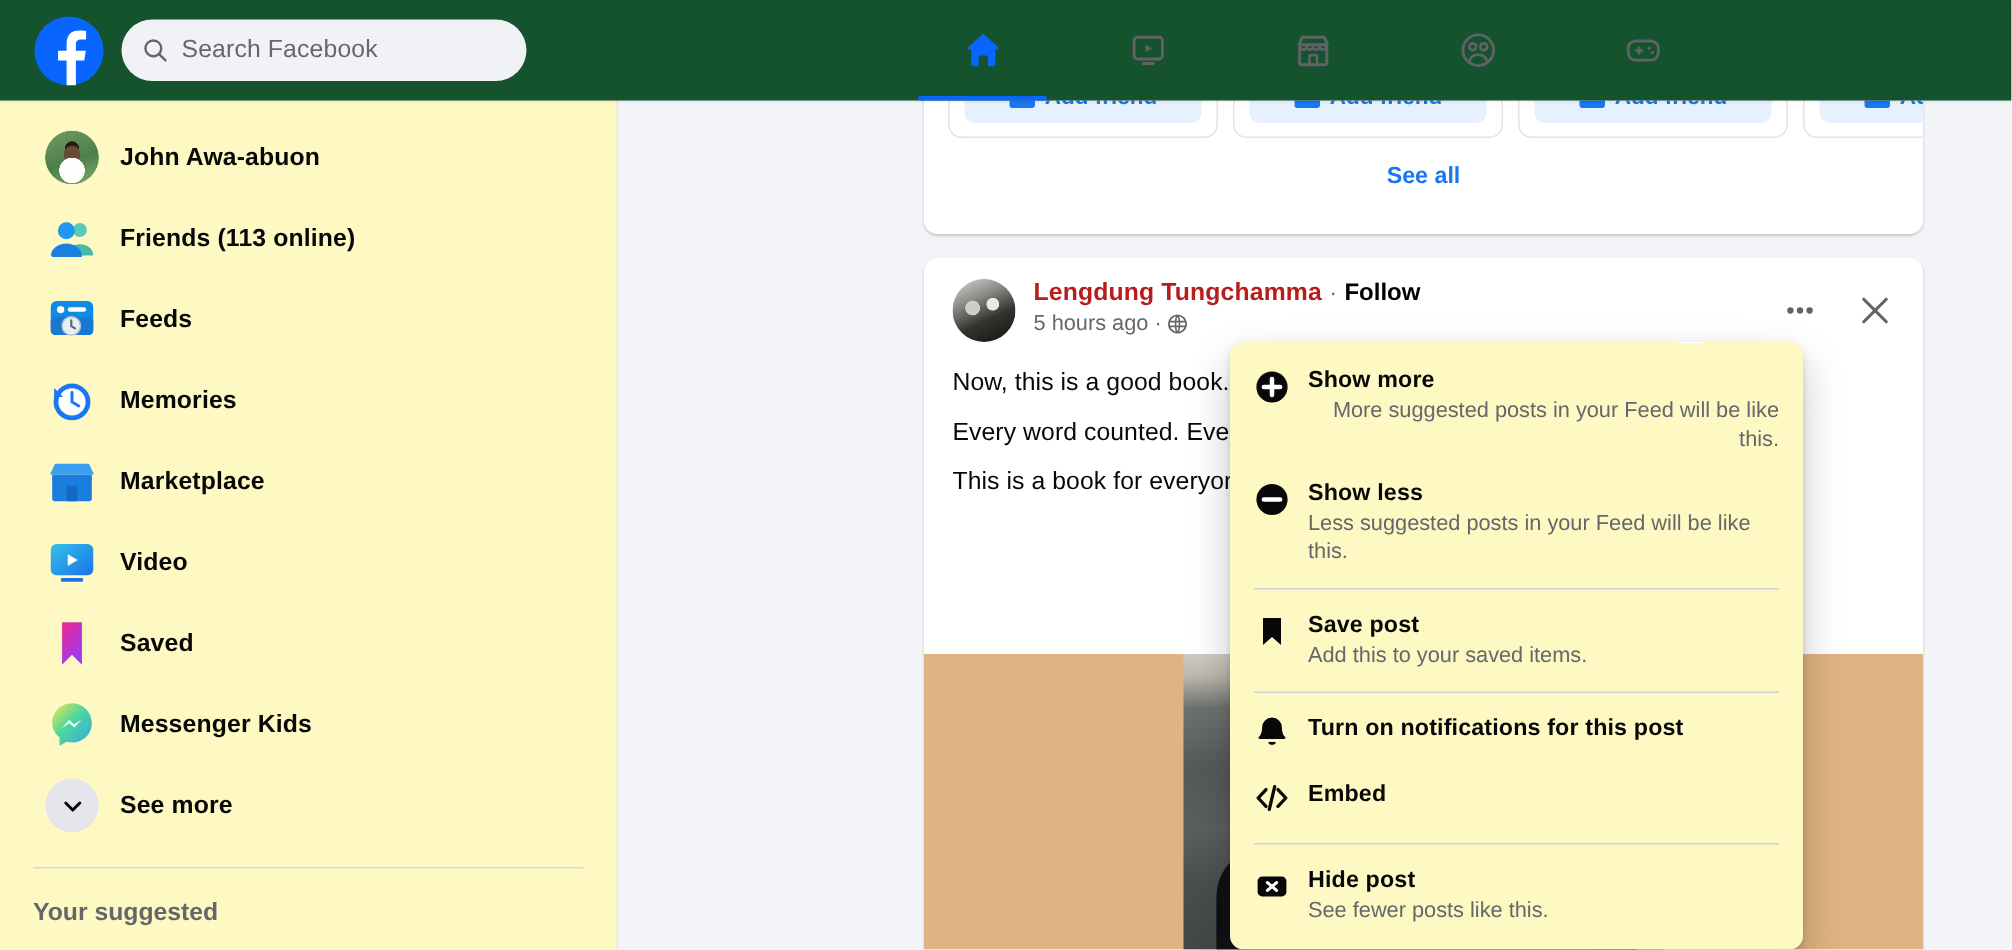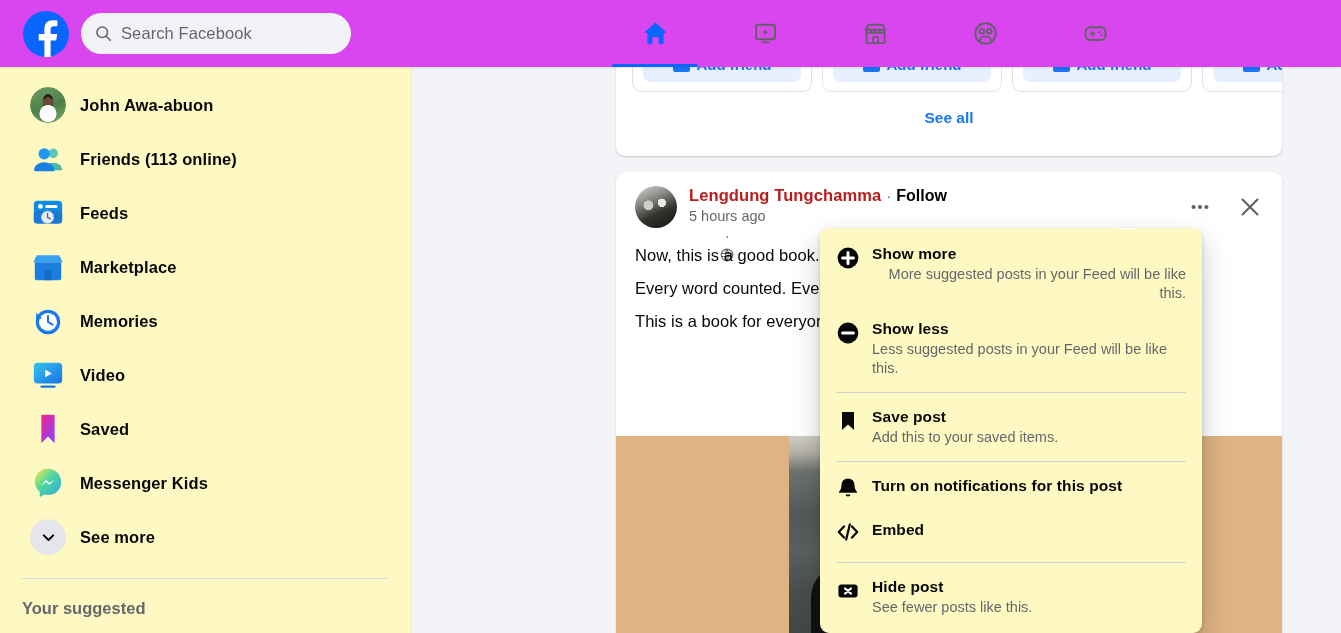--- a/index.html
+++ b/index.html
@@ -8,21 +8,21 @@
     overflow: hidden;
     font-family: "Liberation Sans", sans-serif;
     background: #f2f4f7;
     color: #050505;
   }
   #app { position: relative; width: 1341px; height: 633px; }
 
   
   .topbar {
     position: absolute; top: 0; left: 0; width: 1341px; height: 67px;
-    background: #d946ef;
+    background: #14532d;
     display: flex; align-items: center;
     z-index: 40;
     box-shadow: 0 1px 2px rgba(0,0,0,0.10);
   }
   .fb-logo {
     margin-left: 23px;
     width: 46px; height: 46px; border-radius: 50%;
     background: #0866ff;
     display: flex; align-items: flex-end; justify-content: center;
     flex: none;
@@ -164,21 +164,21 @@
       radial-gradient(circle at 32% 46%, #cfcdc8 0 13%, rgba(0,0,0,0) 14%),
       linear-gradient(155deg,#d9d7d2 0%, #8e8c88 32%, #35332f 62%, #131211 100%);
   }
   .post-name-row { position:absolute; left: 54px; top: 0; display:flex; align-items:center; }
   .post-name { font-size: 16.5px; font-weight: 700; color: #b91c1c; letter-spacing:.1px;}
   .post-dot { font-size: 15px; color:#65676b; margin: 0 5px;}
   .post-follow { font-size: 16px; font-weight: 700; color: #000000; }
   .post-meta {
     position: absolute; left: 54px; top: 22px;
     display:flex; align-items:center; gap: 4px;
-    font-size: 14.5px; color: #65676b; flex-direction: column;
+    font-size: 14.5px; color: #65676b;
   }
   .post-actions { position: absolute; right: 0; top: 3px; display:flex; align-items:center; gap: 14px;}
   .rnd-btn {
     width: 36px; height: 36px; border-radius: 50%;
     display:flex; align-items:center; justify-content:center;
   }
   .post-body {
     position: absolute; left: 19px; right: 19px; top: 73px;
     font-size: 16.5px; line-height: 1.33; color: #080809;
     letter-spacing: .05px;
@@ -359,40 +359,40 @@
           <circle cx="10" cy="11" r="2.6" fill="#ffffff"></circle>
           <rect x="15" y="9.4" width="13" height="3.2" rx="1.6" fill="#ffffff"></rect>
           <circle cx="17.5" cy="22.5" r="6.5" fill="#e9eef3" stroke="#b9c3cc" stroke-width="1"></circle>
           <path d="M17.5 18.6v4.1l2.7 1.6" fill="none" stroke="#5a6874" stroke-width="1.5" stroke-linecap="round"></path>
         </svg>
       </span>
       <span class="side-label">Feeds</span>
     </div>
 
     <div class="side-item">
-      <span class="side-ico sq">
-        <svg width="34" height="34" viewBox="0 0 36 36">
-          <path d="M4 13h28v17a2 2 0 0 1-2 2H6a2 2 0 0 1-2-2z" fill="#1a7ee0"></path>
-          <path d="M2.5 13 6 5.5h24L33.5 13z" fill="#39a0ef"></path>
-          <rect x="14.2" y="21" width="7.6" height="11" rx="1" fill="#1569c2"></rect>
-        </svg>
-      </span>
-      <span class="side-label">Marketplace</span>
-    </div>
-
-    <div class="side-item">
       <span class="side-ico">
         <svg width="34" height="34" viewBox="0 0 36 36">
           <circle cx="18" cy="19" r="13" fill="#1877f2"></circle>
           <circle cx="18" cy="19" r="9.6" fill="#ffffff"></circle>
           <path d="M18 12.4V19l4.8 2.9" fill="none" stroke="#1877f2" stroke-width="2.1" stroke-linecap="round"></path>
           <path d="M5.4 9.2v6.4h6.4z" fill="#1877f2"></path>
         </svg>
       </span>
       <span class="side-label">Memories</span>
+    </div>
+
+    <div class="side-item">
+      <span class="side-ico sq">
+        <svg width="34" height="34" viewBox="0 0 36 36">
+          <path d="M4 13h28v17a2 2 0 0 1-2 2H6a2 2 0 0 1-2-2z" fill="#1a7ee0"></path>
+          <path d="M2.5 13 6 5.5h24L33.5 13z" fill="#39a0ef"></path>
+          <rect x="14.2" y="21" width="7.6" height="11" rx="1" fill="#1569c2"></rect>
+        </svg>
+      </span>
+      <span class="side-label">Marketplace</span>
     </div>
 
     <div class="side-item">
       <span class="side-ico sq">
         <svg width="34" height="34" viewBox="0 0 36 36">
           <defs>
               <linearGradient id="vg" x1="0" y1="0" x2="1" y2="1">
             <stop offset="0" stop-color="#33c2e8"></stop>
                 <stop offset="1" stop-color="#1a73e8"></stop>
           </linearGradient>

